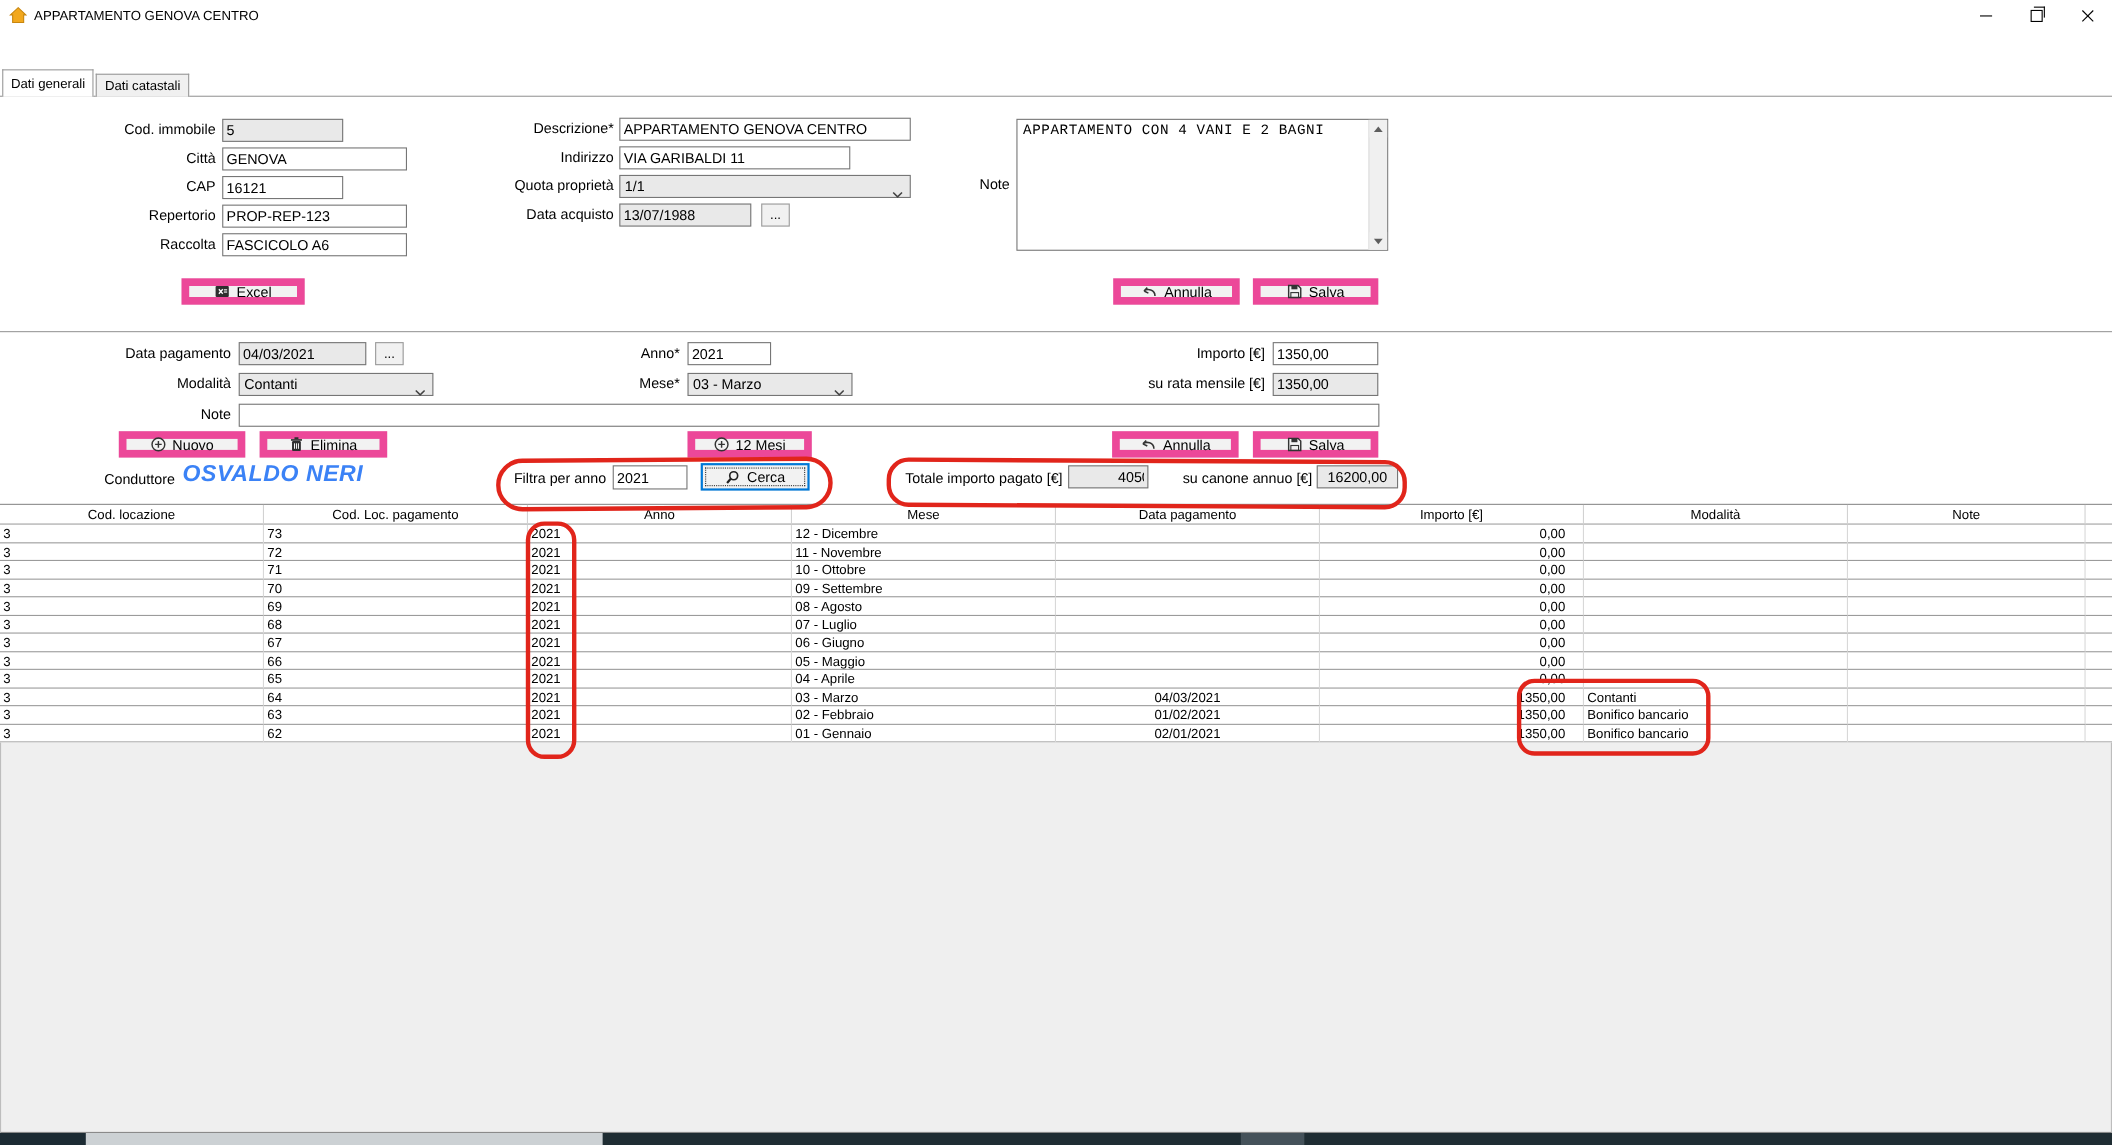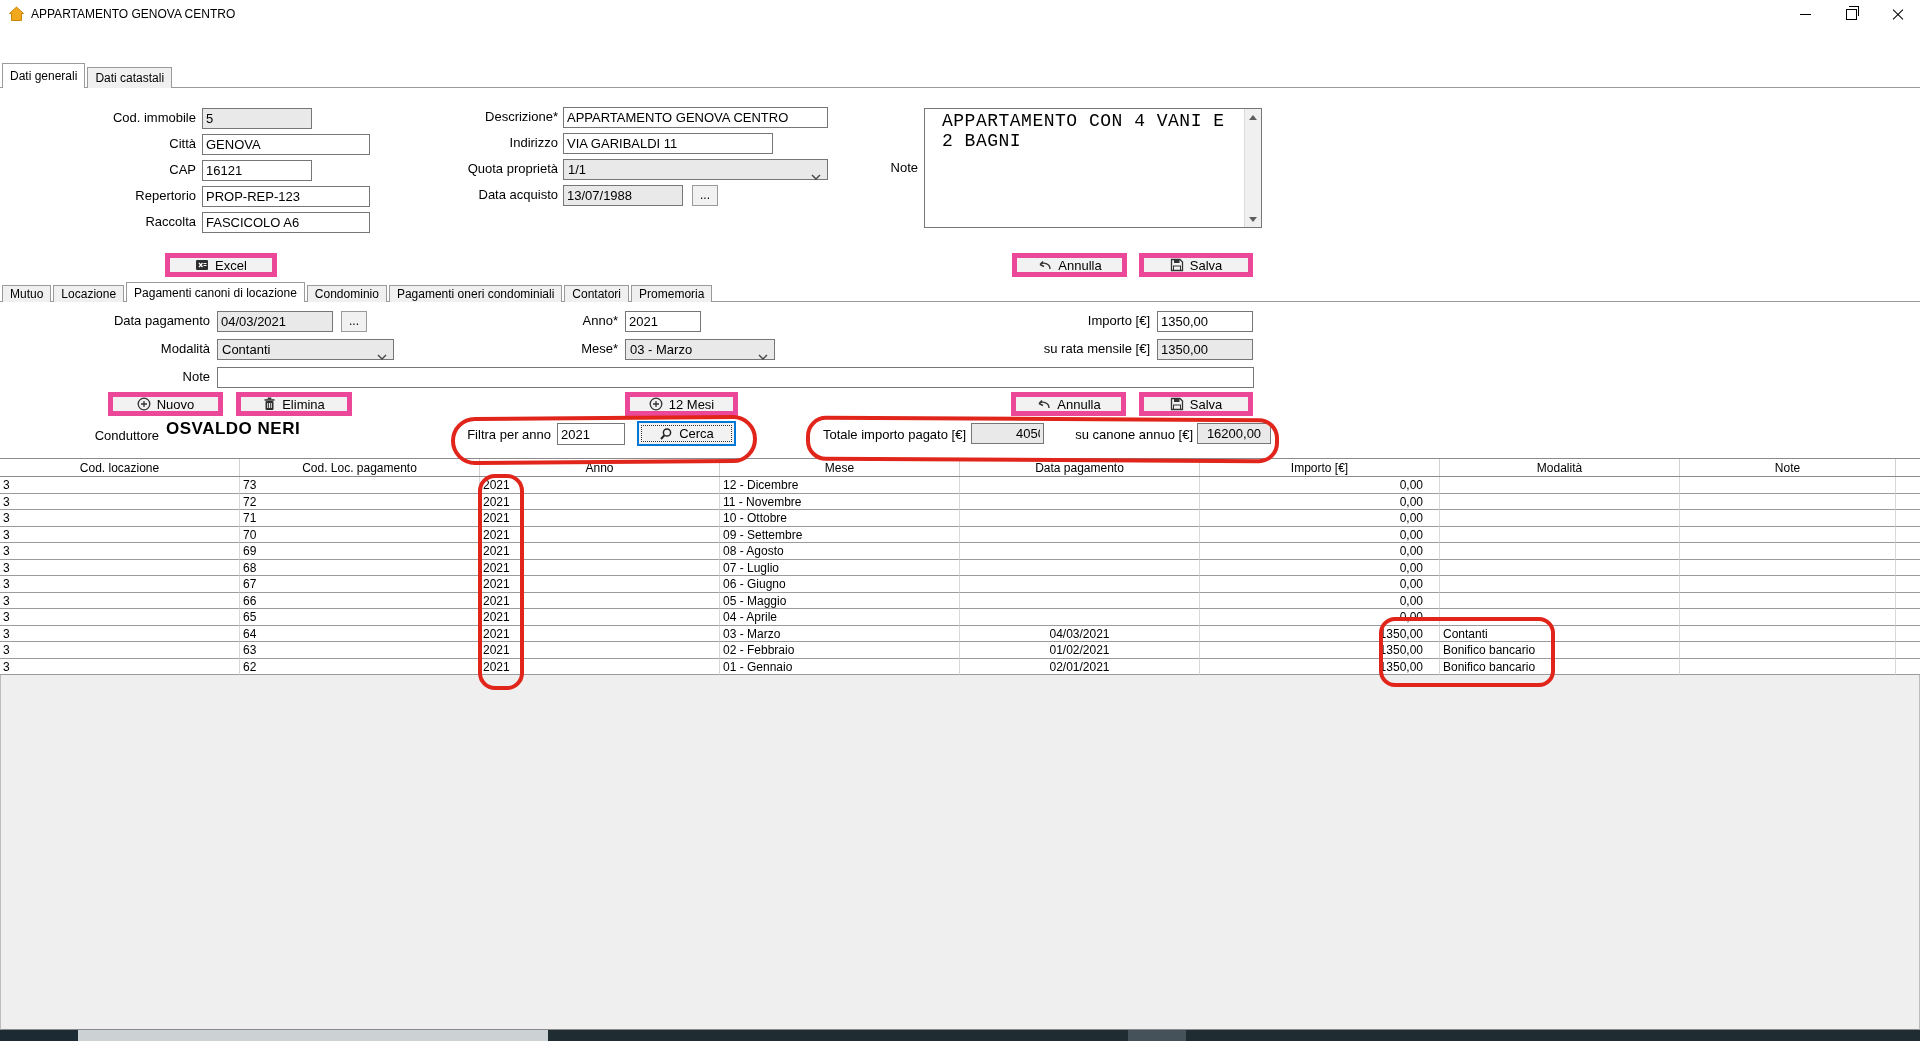--- a/index.html
+++ b/index.html
@@ -34,34 +34,34 @@
   
   .lbl{position:absolute;height:20px;line-height:20px;font-size:13px;text-align:right;white-space:nowrap;}
   .inp{position:absolute;height:21px;box-sizing:border-box;border:1px solid #767676;background:#fff;
        font-size:13px;font-family:inherit;padding:0 3px;color:#000;}
   .inp.gray{background:#e9e9e9;}
   .cmb{position:absolute;height:21px;box-sizing:border-box;border:1px solid #767676;background:#e9e9e9;
        font-size:13px;display:flex;align-items:center;padding-left:4px;}
   .cmb .chev{position:absolute;right:6px;top:8px;}
   .browse{position:absolute;height:21px;box-sizing:border-box;border:1px solid #9a9a9a;background:#f1f1f1;
           font-size:12px;line-height:15px;text-align:center;font-family:inherit;padding:0;}
-  .btn{position:absolute;height:24px;box-sizing:border-box;border:5px solid #ec4899;background:#f2f2f2;
+  .btn{position:absolute;height:24px;box-sizing:border-box;border:7px solid #ec4899;background:#f2f2f2;
        font-size:13px;display:flex;align-items:center;justify-content:center;gap:6px;font-family:inherit;color:#000;}
   .btn.cerca{border:2px solid #0078d7;outline:1px dotted #333;outline-offset:-5px;}
   
   .notebox{position:absolute;left:924px;top:108px;width:338px;height:120px;box-sizing:border-box;
            border:1px solid #767676;background:#fff;}
-  .notetext{position:absolute;left:17px;top:2px;right:20px;font-family:"Liberation Mono","DejaVu Sans Mono",monospace;
-            font-size:18px;letter-spacing:0.5px;white-space:pre-wrap;}
+  .notetext{position:absolute;left:5px;top:2px;right:20px;font-family:"Liberation Mono","DejaVu Sans Mono",monospace;
+            font-size:13px;letter-spacing:0.5px;white-space:pre-wrap;}
   .vscroll{position:absolute;right:0;top:0;width:17px;height:100%;background:#f0f0f0;border-left:1px solid #dcdcdc;box-sizing:border-box;}
   .sbtn{position:absolute;left:0;width:16px;height:16px;background:#f0f0f0;border:none;display:flex;align-items:center;justify-content:center;}
   .tri-up{width:0;height:0;border-left:4px solid transparent;border-right:4px solid transparent;border-bottom:5px solid #5e5e5e;}
   .tri-down{width:0;height:0;border-left:4px solid transparent;border-right:4px solid transparent;border-top:5px solid #5e5e5e;}
   
-  .conduttore-name{position:absolute;left:166px;top:419px;font-size:17px;font-weight:bold;color:#000000;letter-spacing:0.5px;}
+  .conduttore-name{position:absolute;left:166px;top:419px;font-size:21px;font-weight:bold;color:#3b82f6;letter-spacing:0.5px;font-style:italic;}
   
   .ghead{position:absolute;left:0;top:458px;width:1920px;height:19px;display:flex;background:#fff;
          border-top:1px solid #8b8b8b;border-bottom:1px solid #8b8b8b;box-sizing:border-box;}
   .ghead .gc{display:flex;align-items:center;justify-content:center;font-size:12px;border-right:1px solid #d2d2d2;box-sizing:border-box;}
   .grows{position:absolute;left:0;top:477px;width:1920px;}
   .grid-row{display:flex;height:16.5px;background:#fff;}
   .grid-row .gc{font-size:12px;line-height:16px;padding-left:3px;box-sizing:border-box;overflow:hidden;white-space:nowrap;
                 border-right:1px solid #d8d8d8;border-bottom:1px solid #9b9b9b;}
   .c0,.c1,.c2,.c3,.c4,.c5,.c6{width:240px;} .c7{width:216px;} .c8{width:24px;border-right:none !important;}
   .grid-row .c4{text-align:center;padding-left:0;}
@@ -170,29 +170,20 @@
     <span class="icon">
       <svg width="14" height="14" viewBox="0 0 14 14">
           <path d="M1.5 1.5 H10 L12.5 4 V12.5 H1.5 Z" fill="none" stroke="#333" stroke-width="1.3"></path>
           <rect x="4" y="1.5" width="5.5" height="3.5" fill="#333"></rect>
           <rect x="3.5" y="8" width="7" height="4.5" fill="none" stroke="#333" stroke-width="1"></rect>
         </svg>
     </span>
     <span>Salva</span>
   </button>
 
-  <div class="tabstrip tabstrip2">
-    <div class="tab">Mutuo</div>
-    <div class="tab">Locazione</div>
-    <div class="tab active">Pagamenti canoni di locazione</div>
-    <div class="tab">Condominio</div>
-    <div class="tab">Pagamenti oneri condominiali</div>
-    <div class="tab">Contatori</div>
-    <div class="tab">Promemoria</div>
-  </div>
   <div class="panelline2"></div>
 
   <span class="lbl" style="left:60px;top:311px;width:150px;">Data pagamento</span>
   <input class="inp gray" style="left: 217px; top: 311px; width: 116px;" value="04/03/2021">
   <button class="browse" style="left:341px;top:311px;width:26px;">...</button>
   <span class="lbl" style="left:468px;top:311px;width:150px;">Anno*</span>
   <input class="inp" style="left: 625px; top: 311px; width: 76px;" value="2021">
   <span class="lbl" style="left:1000px;top:311px;width:150px;">Importo [€]</span>
   <input class="inp" style="left: 1157px; top: 311px; width: 96px;" value="1350,00">
 

